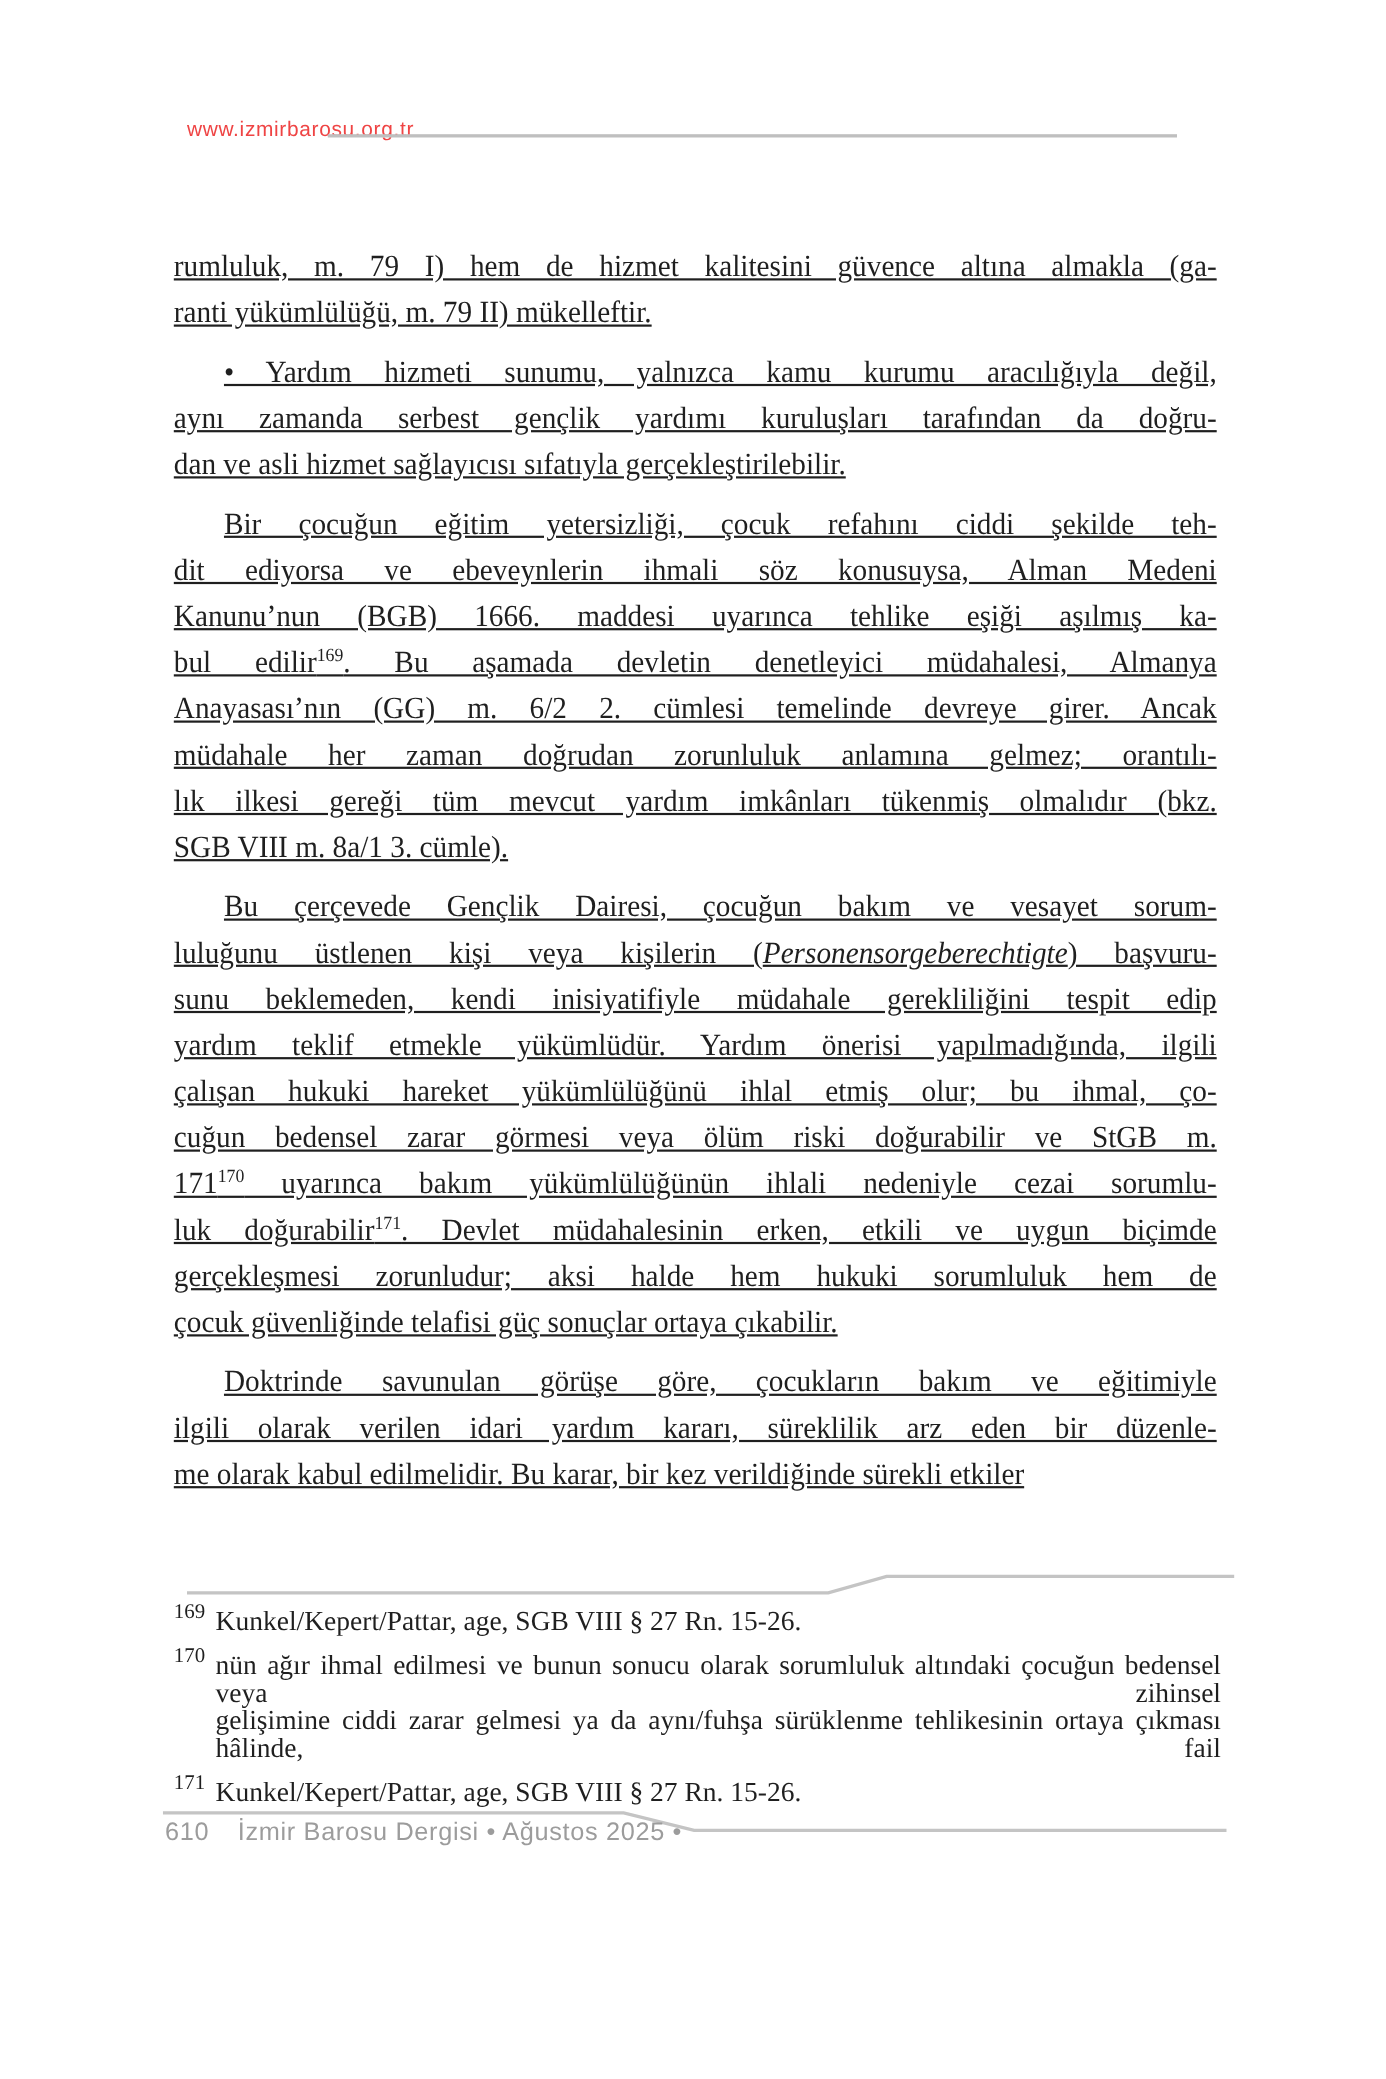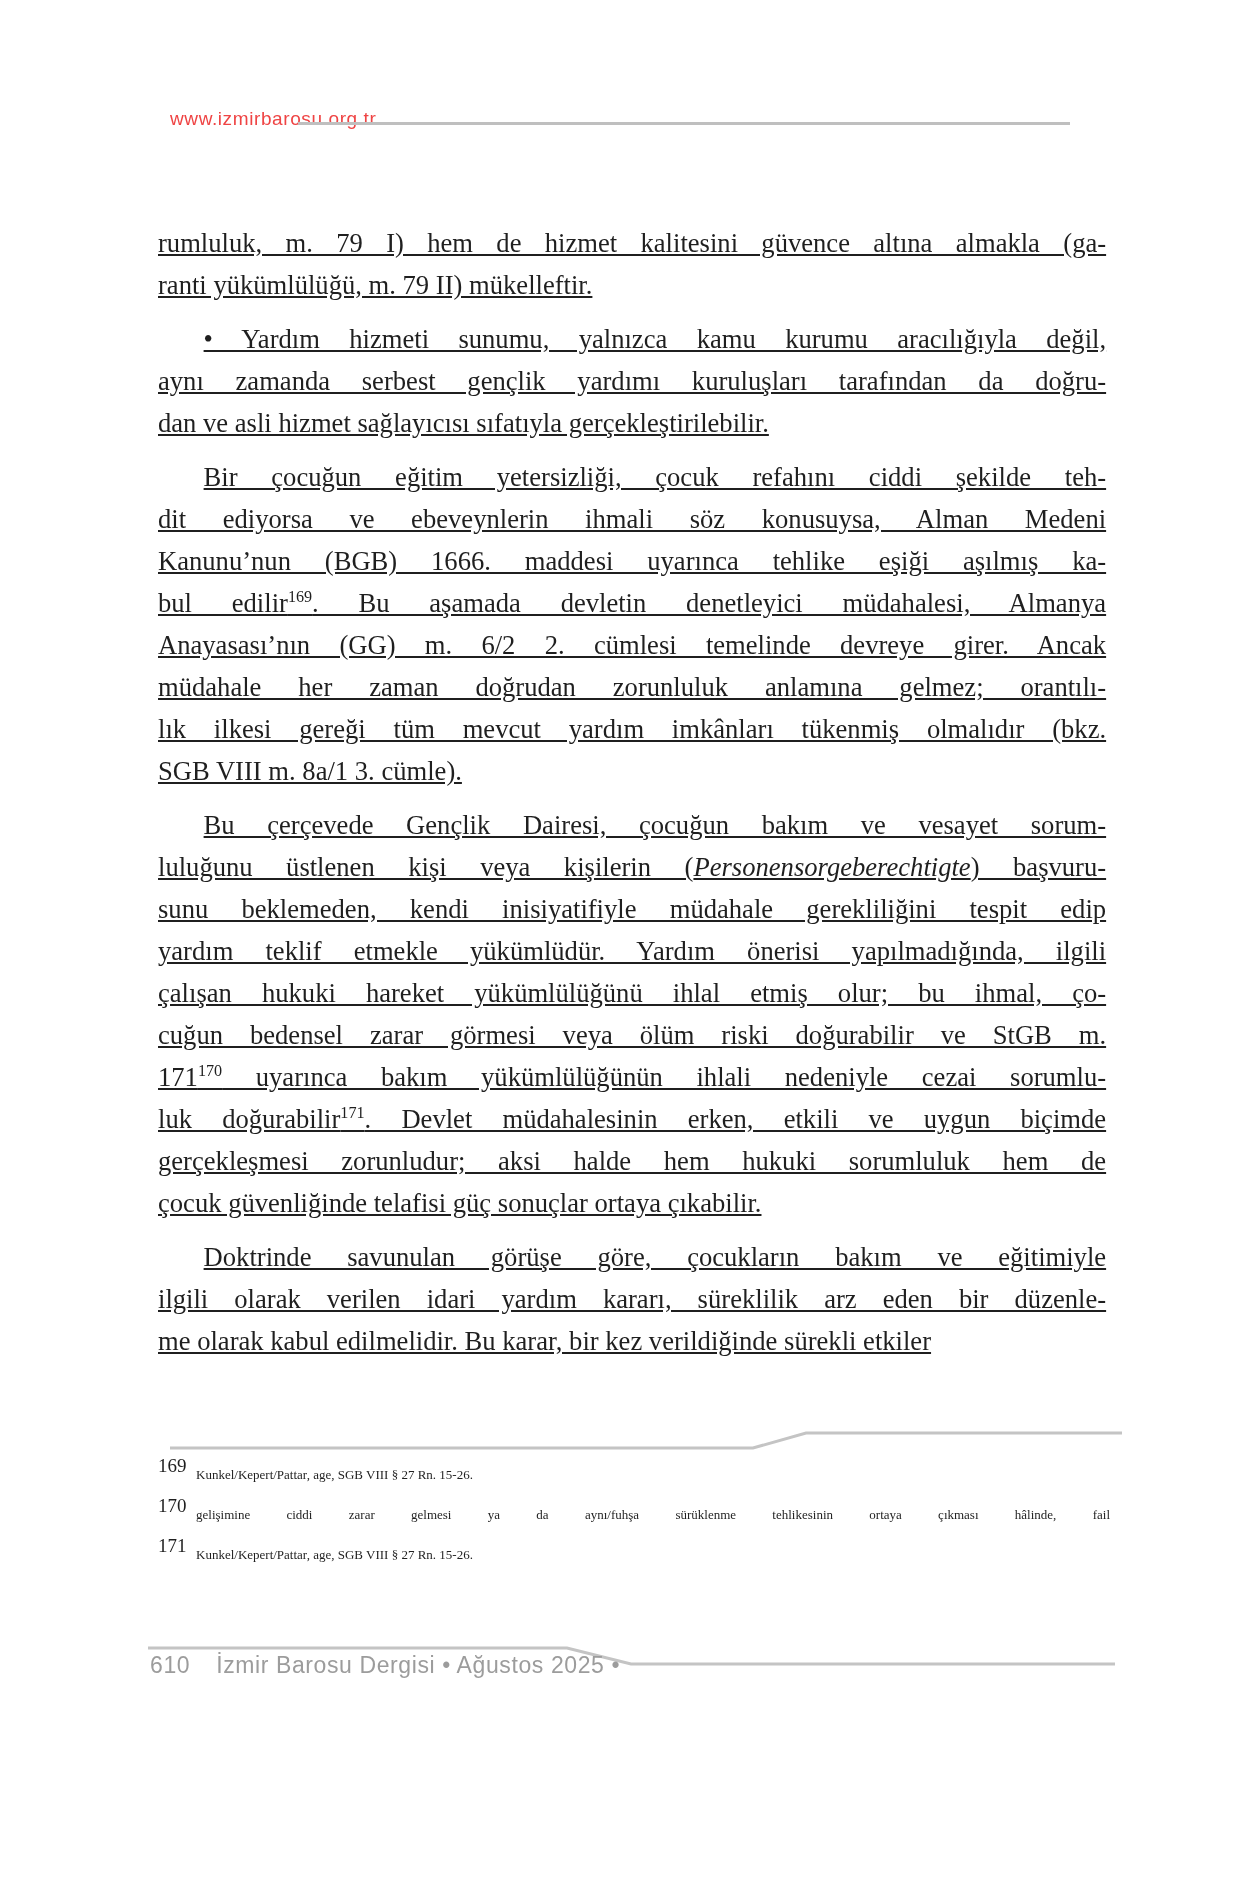--- a/index.html
+++ b/index.html
@@ -45,21 +45,21 @@
   .fn-sep{position:absolute;left:158px;top:1428px;}
   .ft-rule{position:absolute;left:148px;top:1644px;}
   
   .footnotes{position:absolute;left:158px;top:1462px;width:952px;}
   .fn{position:relative;padding-left:38px;margin-bottom:15px;}
   .fn-marker{
     position:absolute;left:0;top:-7px;
     font-size:19px;color:#1f1f1f;
   }
   .fn-line{
-    font-size:13px;line-height:25px;
+    font-size:25px;line-height:25px;
     text-align:justify;text-align-last:justify;
   }
   .fn-line.last{text-align-last:left;}
   
   .footer-text{
     position:absolute;left:150px;top:1652px;
     font-family:"Liberation Sans","DejaVu Sans",sans-serif;
     font-size:23px;color:#9c9c9c;letter-spacing:0.6px;
     display:flex;gap:26px;align-items:baseline;
   }
@@ -115,20 +115,21 @@
     <polyline points="12,20 595,20 648,5 964,5" fill="none" stroke="#c4c4c4" stroke-width="3"></polyline>
   </svg>
 
   <div class="footnotes" id="footnotes">
       <div class="fn">
         <span class="fn-marker">169</span>
         <div class="fn-line last">Kunkel/Kepert/Pattar, age, SGB VIII § 27 Rn. 15-26.</div>
       </div>
       <div class="fn">
         <span class="fn-marker">170</span>
+        <div class="fn-line">nün ağır ihmal edilmesi ve bunun sonucu olarak sorumluluk altındaki çocuğun bedensel veya zihinsel</div>
         <div class="fn-line">gelişimine ciddi zarar gelmesi ya da aynı/fuhşa sürüklenme tehlikesinin ortaya çıkması hâlinde, fail</div>
       </div>
       <div class="fn">
         <span class="fn-marker">171</span>
         <div class="fn-line last">Kunkel/Kepert/Pattar, age, SGB VIII § 27 Rn. 15-26.</div>
       </div>
     </div>
 
   <svg class="ft-rule" width="975" height="26" viewBox="0 0 975 26">
     <polyline points="0,4 419,4 483,20 967,20" fill="none" stroke="#c4c4c4" stroke-width="3"></polyline>

